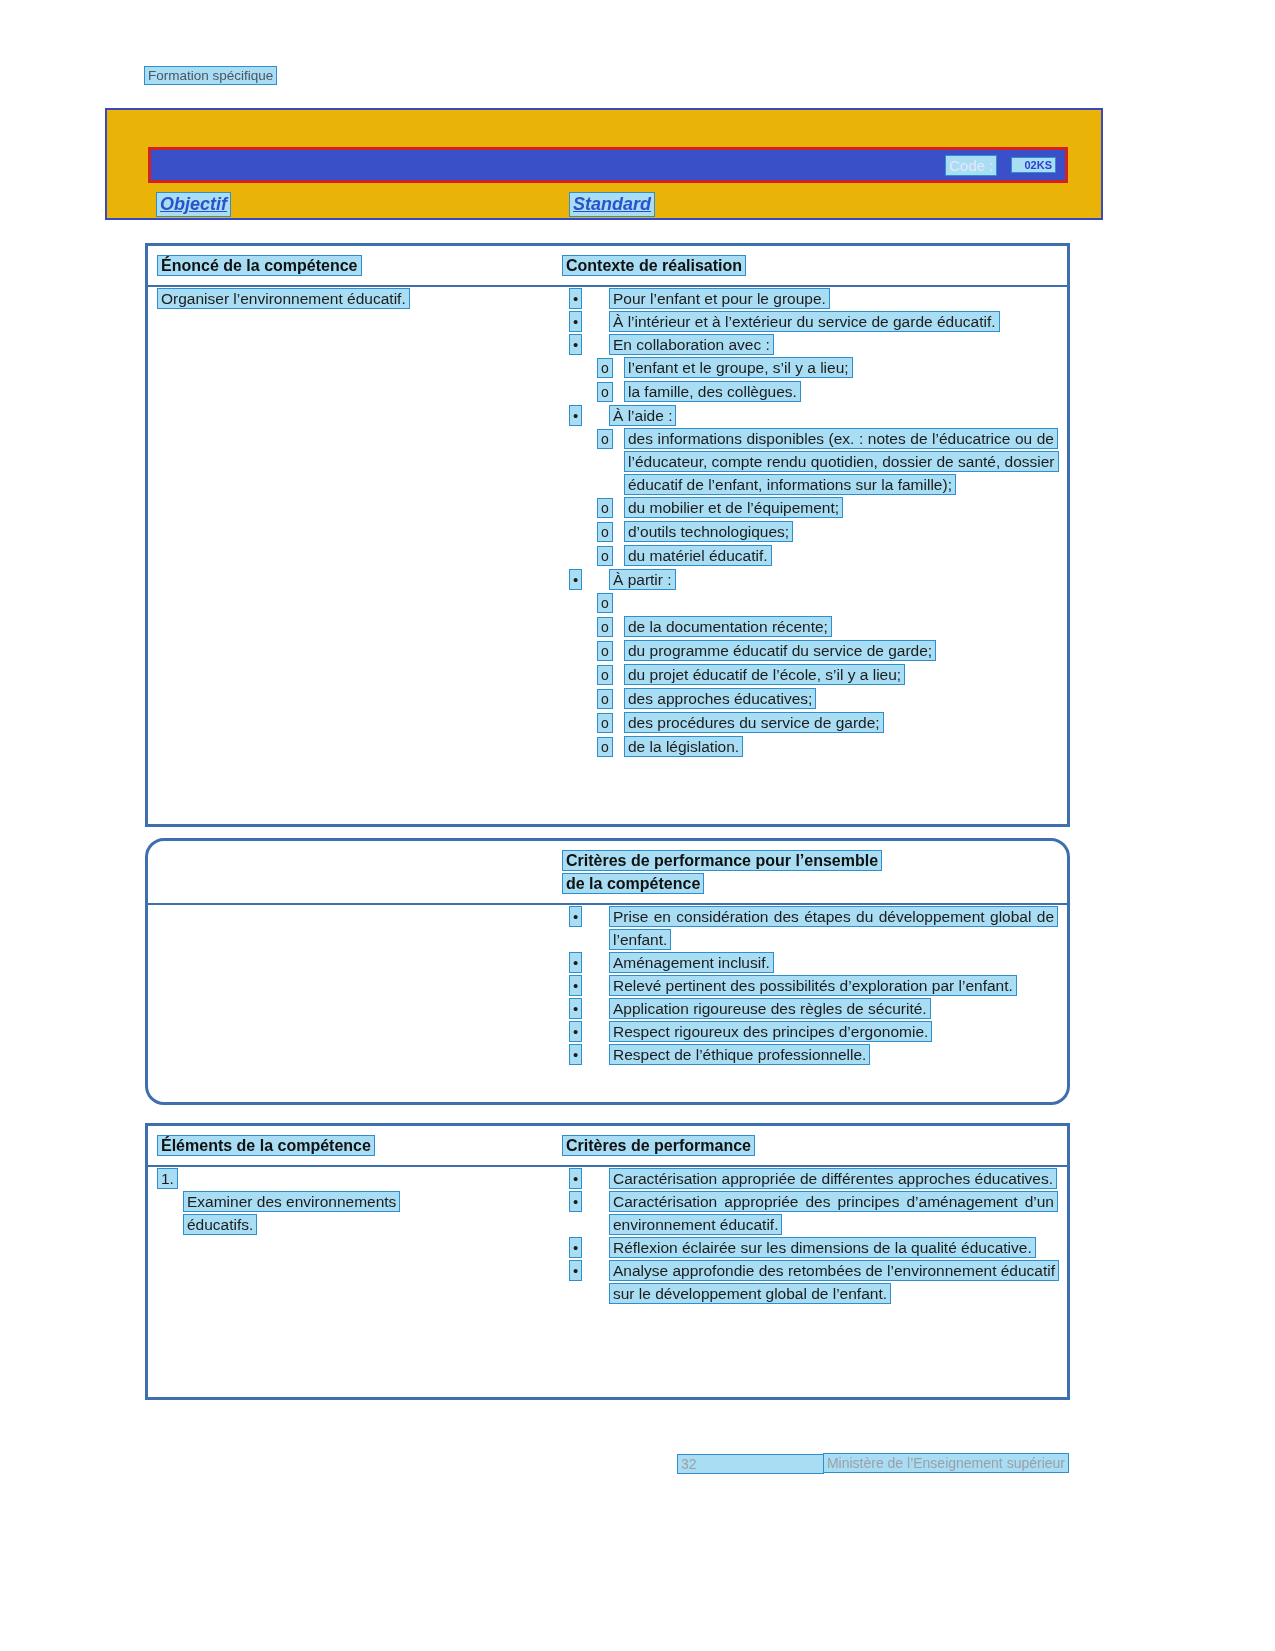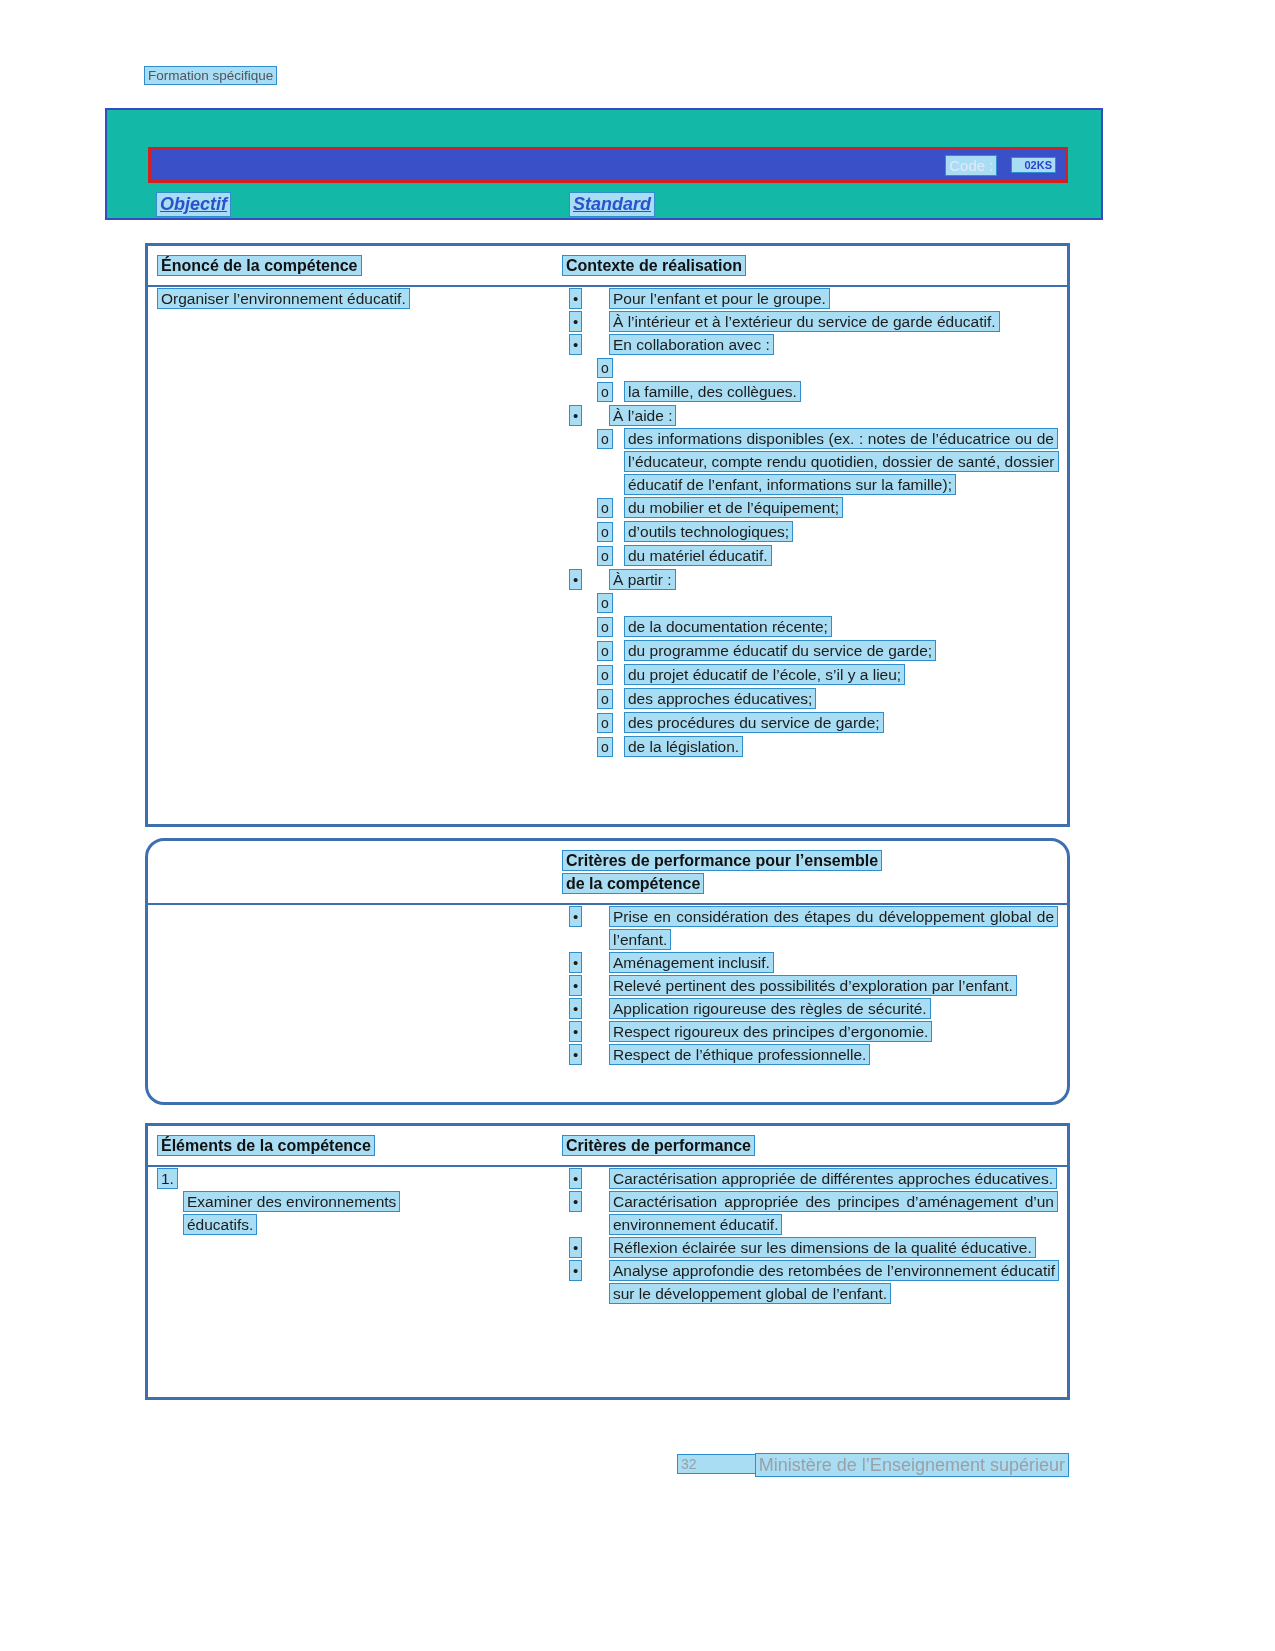--- a/index.html
+++ b/index.html
@@ -18,21 +18,21 @@
     box-decoration-break:clone;
     padding:1px 3px;
   }
   .pre { white-space:pre-line; }
 
   .toplabel { position:absolute; left:145px; top:68px; font-size:13.5px; color:#4d5560; }
 
   
   .objbox {
     position:absolute; left:105px; top:108px; width:998px; height:112px;
-    background:#14b8a6; border:2px solid #3949c0;
+    background:#eab308; border:2px solid #3949c0;
   }
   .codebar {
     position:absolute; left:41px; top:37px; width:920px; height:36px;
     background:#3a50c8; border:3px solid #d42020;
     display:flex; align-items:center; justify-content:flex-end; gap:16px; padding-right:10px;
   }
   .code-label { color:#e3e8fa; font-size:15px; }
   .code-value { color:#2b3fd0; font-weight:bold; font-size:11px;padding-left:12px; }
   .obj-label, .std-label {
     position:absolute; bottom:2px; font-size:18px; font-weight:bold; font-style:italic;
@@ -60,21 +60,21 @@
   .lv2 .bullet { width:62px; padding-left:35px; }
   .glyph1 { font-size:15px; }
   .glyph2 { font-size:14px; }
   .li .txt { flex:1; text-align:justify; }
   .num .bullet { width:26px; }
   .num .txt { text-align:left; }
 
   
   .footer-page { position:absolute; left:637px; top:1455px; font-size:14px; color:#9aa0a8;margin-left:41px; }
   .footer-page .hl { display:inline-block; width:145px; }
-  .footer-min { position:absolute; right:207px; top:1455px; font-size:18px; color:#9aa0a8; }
+  .footer-min { position:absolute; right:207px; top:1455px; font-size:14px; color:#9aa0a8; }
 </style>
 </head>
 <body>
 
 <div class="page">
 
   <div class="toplabel">
     <span class="hl">Formation spécifique</span>
   </div>
 
@@ -108,20 +108,21 @@
           <div class="li lv1">
             <span class="bullet"><span class="hl glyph1">•</span></span>
             <span class="txt"><span class="hl">À l’intérieur et à l’extérieur du service de garde éducatif.</span></span>
           </div>
           <div class="li lv1">
             <span class="bullet"><span class="hl glyph1">•</span></span>
             <span class="txt"><span class="hl">En collaboration avec :</span></span>
           </div>
           <div class="li lv2">
             <span class="bullet"><span class="hl glyph2">o</span></span>
+            <span class="txt"><span class="hl">l’enfant et le groupe, s’il y a lieu;</span></span>
           </div>
           <div class="li lv2">
             <span class="bullet"><span class="hl glyph2">o</span></span>
             <span class="txt"><span class="hl">la famille, des collègues.</span></span>
           </div>
           <div class="li lv1">
             <span class="bullet"><span class="hl glyph1">•</span></span>
             <span class="txt"><span class="hl">À l’aide :</span></span>
           </div>
           <div class="li lv2">

